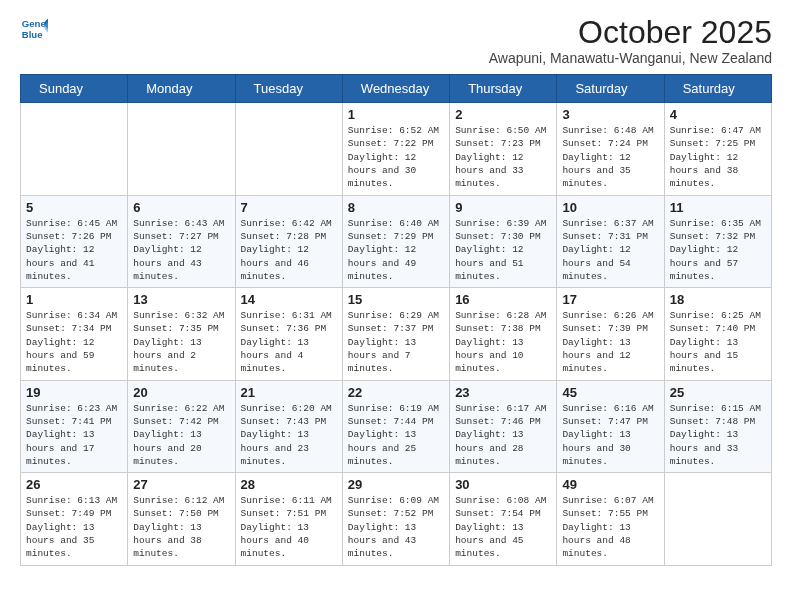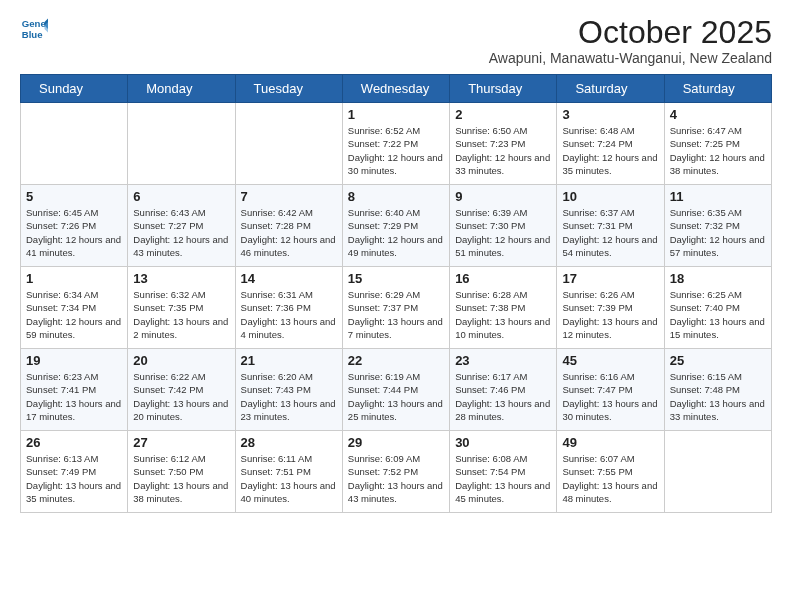--- a/index.html
+++ b/index.html
@@ -70,20 +70,21 @@
     .day-num {
       font-size: 13px;
       font-weight: bold;
       color: #222;
       margin-bottom: 2px;
     }
     .day-info {
       font-size: 9.5px;
       color: #333;
       line-height: 1.4;
+      font-family: Liberation Mono, monospace;
     }
     .empty {
       background: #fff !important;
     }
   </style>
 </head>
 <body>
 
 <div class="page">
   <div class="header">

